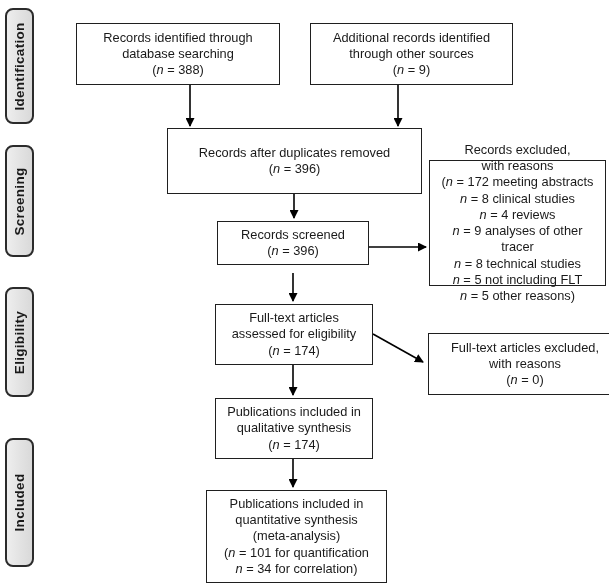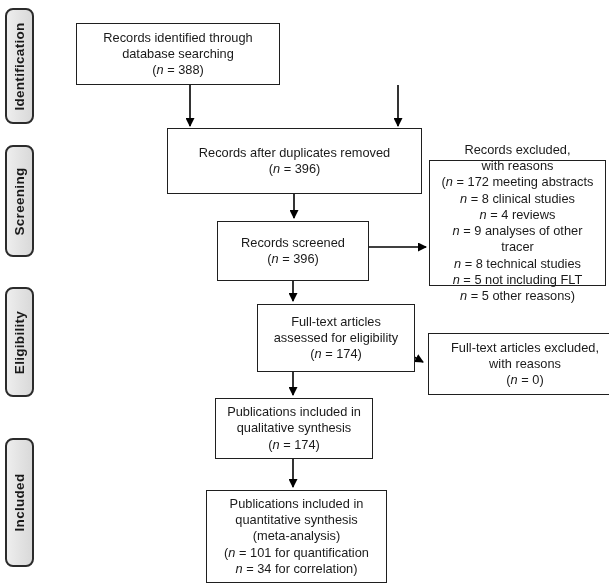--- a/index.html
+++ b/index.html
@@ -88,34 +88,37 @@
     <span>Eligibility</span>
   </div>
   <div class="stage" style="top:438px; height:129px;">
     <span>Included</span>
   </div>
 
   <div class="box" style="left:76px; top:23px; width:204px; height:62px;">
     <div>Records identified through<br>database searching<br>(<i>n</i> = 388)</div>
   </div>
 
+  <div class="box" style="left:310px; top:23px; width:203px; height:62px;">
+    <div>Additional records identified<br>through other sources<br>(<i>n</i> = 9)</div>
+  </div>
 
   <div class="box" style="left:167px; top:128px; width:255px; height:66px;">
     <div>Records after duplicates removed<br>(<i>n</i> = 396)</div>
   </div>
 
-  <div class="box" style="left:217px; top:221px; width:152px; height:60px;">
+  <div class="box" style="left:217px; top:221px; width:152px; height:44px;">
     <div>Records screened<br>(<i>n</i> = 396)</div>
   </div>
 
   <div class="box" style="left:429px; top:160px; width:177px; height:126px;">
     <div>Records excluded,<br>with reasons<br>(<i>n</i> = 172 meeting abstracts<br><i>n</i> = 8 clinical studies<br><i>n</i> = 4 reviews<br><i>n</i> = 9 analyses of other<br>tracer<br><i>n</i> = 8 technical studies<br><i>n</i> = 5 not including FLT<br><i>n</i> = 5 other reasons)</div>
   </div>
 
-  <div class="box" style="left:215px; top:304px; width:158px; height:68px;margin-left:42px;">
+  <div class="box" style="left:215px; top:304px; width:158px; height:61px;">
     <div>Full-text articles<br>assessed for eligibility<br>(<i>n</i> = 174)</div>
   </div>
 
   <div class="box" style="left:428px; top:333px; width:194px; height:62px;">
     <div>Full-text articles excluded,<br>with reasons<br>(<i>n</i> = 0)</div>
   </div>
 
   <div class="box" style="left:215px; top:398px; width:158px; height:61px;">
     <div>Publications included in<br>qualitative synthesis<br>(<i>n</i> = 174)</div>
   </div>

